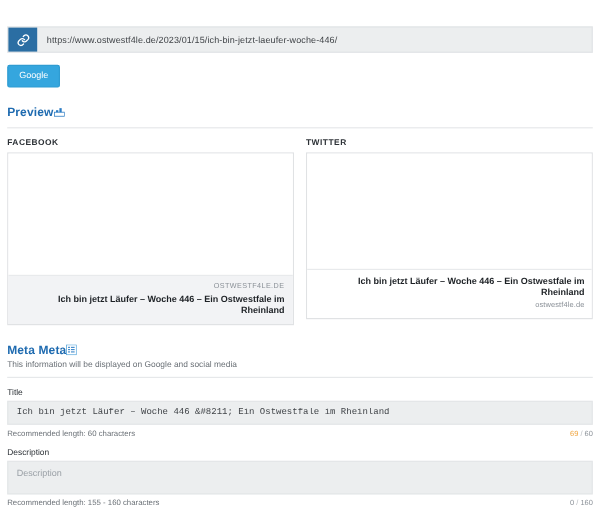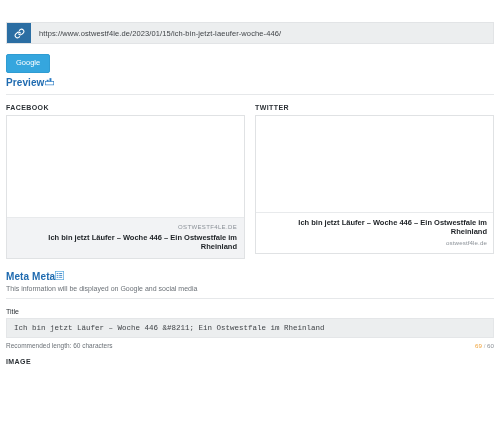--- a/index.html
+++ b/index.html
@@ -66,21 +66,21 @@
     border-radius: 2px;
     cursor: pointer;
     line-height: 1;
   }
 
   
   .section-head {
     display: flex;
     align-items: center;
     gap: 0;
-    margin-top: 4px;
+    margin-top: 16px;
   }
   .section-title {
     color: #1f6bb0;
     font-size: 10px;
     font-weight: bold;
     letter-spacing: 0.1px;
   }
   .section-sub {
     color: #6b7177;
     font-size: 7px;
@@ -273,20 +273,28 @@
 
     <div class="field">
       <div class="field-label">Title</div>
       <input class="field-input" type="text" value="Ich bin jetzt Läufer – Woche 446 &amp;#8211; Ein Ostwestfale im Rheinland" style="">
       <div class="hint-row">
         <span class="hint">Recommended length: 60 characters</span>
         <span class="counter"><span class="over">69</span><span class="sep"> / </span><span>60</span></span>
       </div>
     </div>
 
+    <div class="field">
+      <div class="field-label">Description</div>
+      <textarea class="field-textarea" placeholder="Description" style=""></textarea>
+      <div class="hint-row">
+        <span class="hint">Recommended length: 155 - 160 characters</span>
+        <span class="counter"><span>0</span><span class="sep"> / </span><span>160</span></span>
+      </div>
+    </div>
 
     <div class="field">
       <div class="field-label caps">IMAGE</div>
 
     </div>
 
   </div>
 </div>
 
 </body></html>

